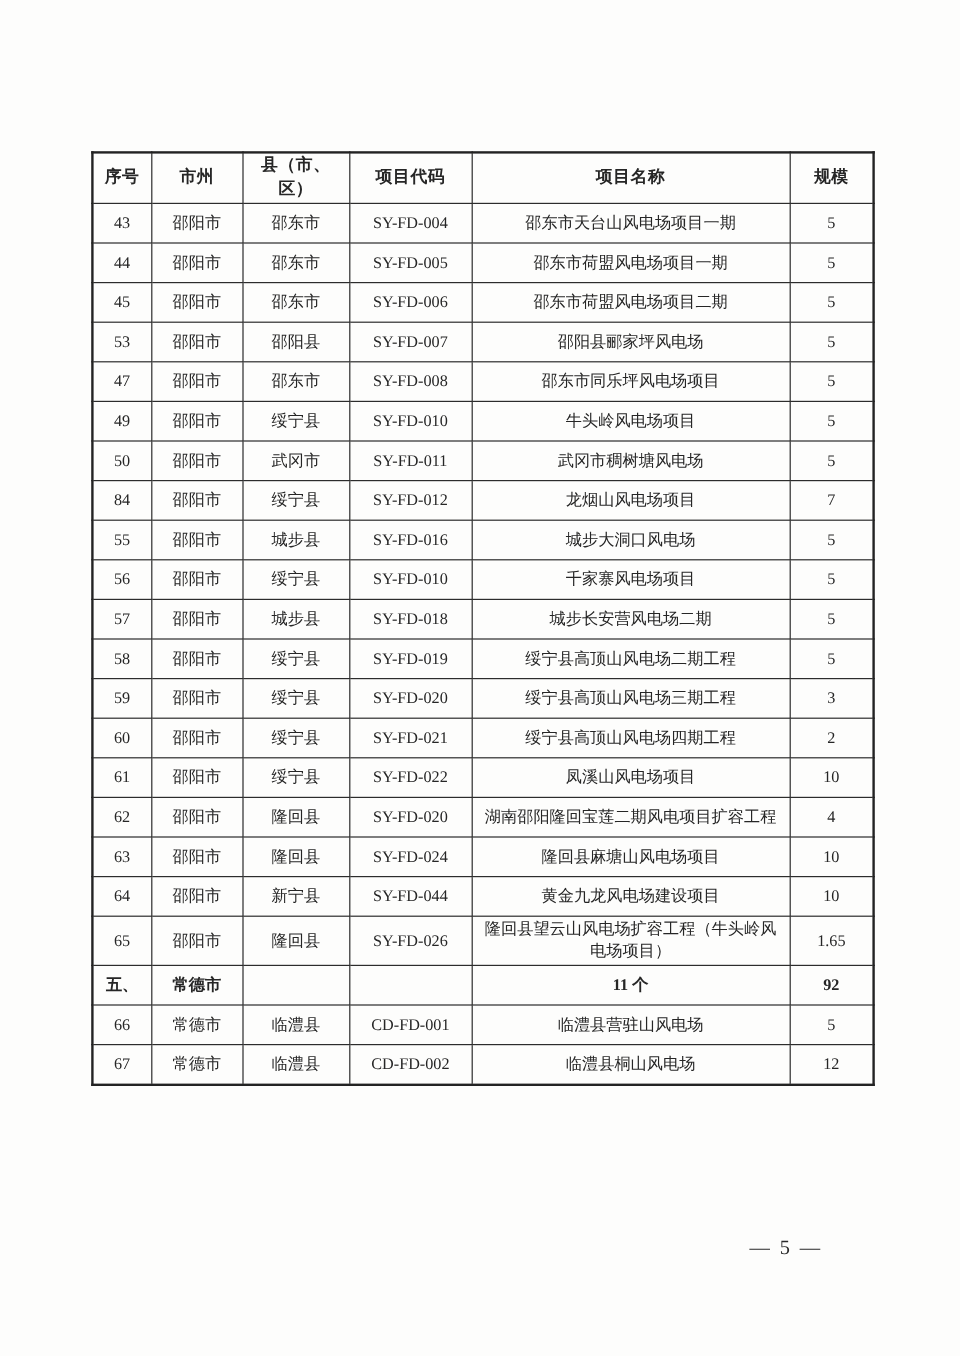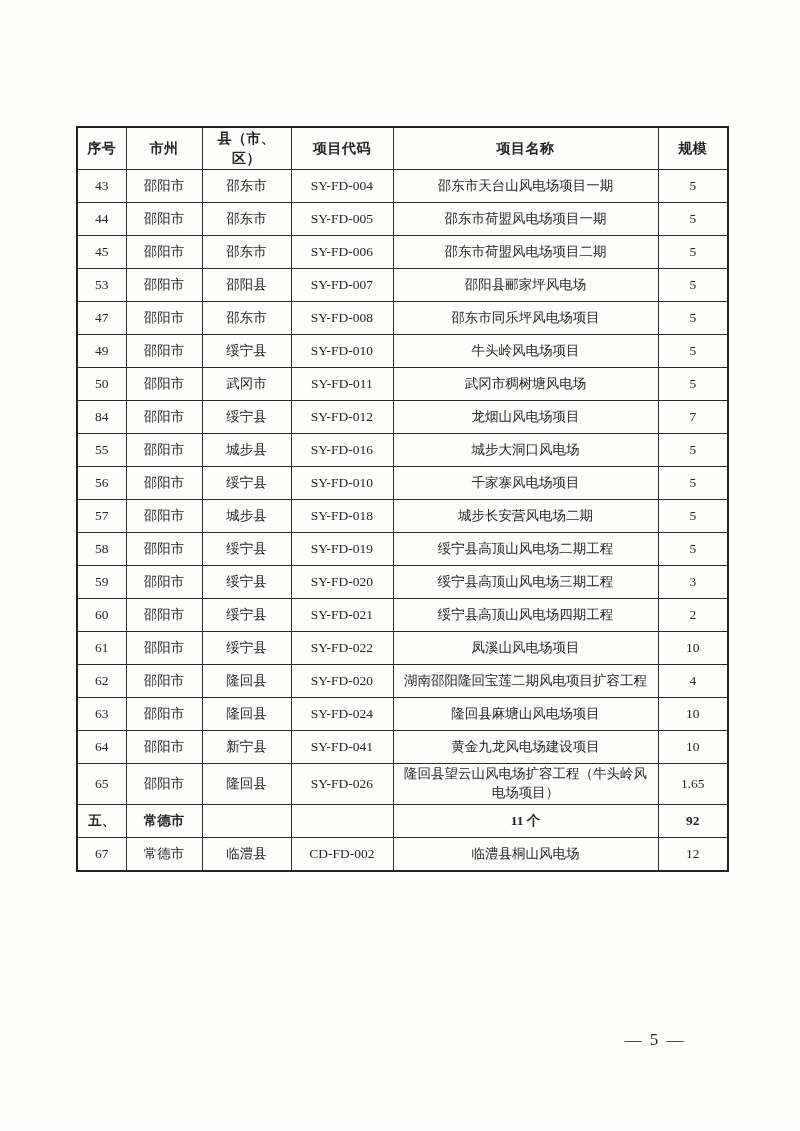--- a/index.html
+++ b/index.html
@@ -212,41 +212,49 @@
           <td>邵阳市</td>
           <td>隆回县</td>
           <td>SY-FD-024</td>
           <td class="name-cell">隆回县麻塘山风电场项目</td>
           <td>10</td>
         </tr>
         <tr>
           <td>64</td>
           <td>邵阳市</td>
           <td>新宁县</td>
-          <td>SY-FD-041</td>
+          <td>SY-FD-044</td>
           <td class="name-cell">黄金九龙风电场建设项目</td>
           <td>10</td>
         </tr>
         <tr>
           <td>65</td>
           <td>邵阳市</td>
           <td>隆回县</td>
           <td>SY-FD-026</td>
           <td class="name-cell">隆回县望云山风电场扩容工程（牛头岭风电场项目）</td>
           <td>1.65</td>
         </tr>
         <tr class="summary">
           <td>五、</td>
           <td>常德市</td>
           <td></td>
           <td></td>
           <td class="name-cell">11 个</td>
           <td>92</td>
         </tr>
         <tr>
+          <td>66</td>
+          <td>常德市</td>
+          <td>临澧县</td>
+          <td>CD-FD-001</td>
+          <td class="name-cell">临澧县营驻山风电场</td>
+          <td>5</td>
+        </tr>
+        <tr>
           <td>67</td>
           <td>常德市</td>
           <td>临澧县</td>
           <td>CD-FD-002</td>
           <td class="name-cell">临澧县桐山风电场</td>
           <td>12</td>
         </tr>
       </tbody>
   </table>
 

